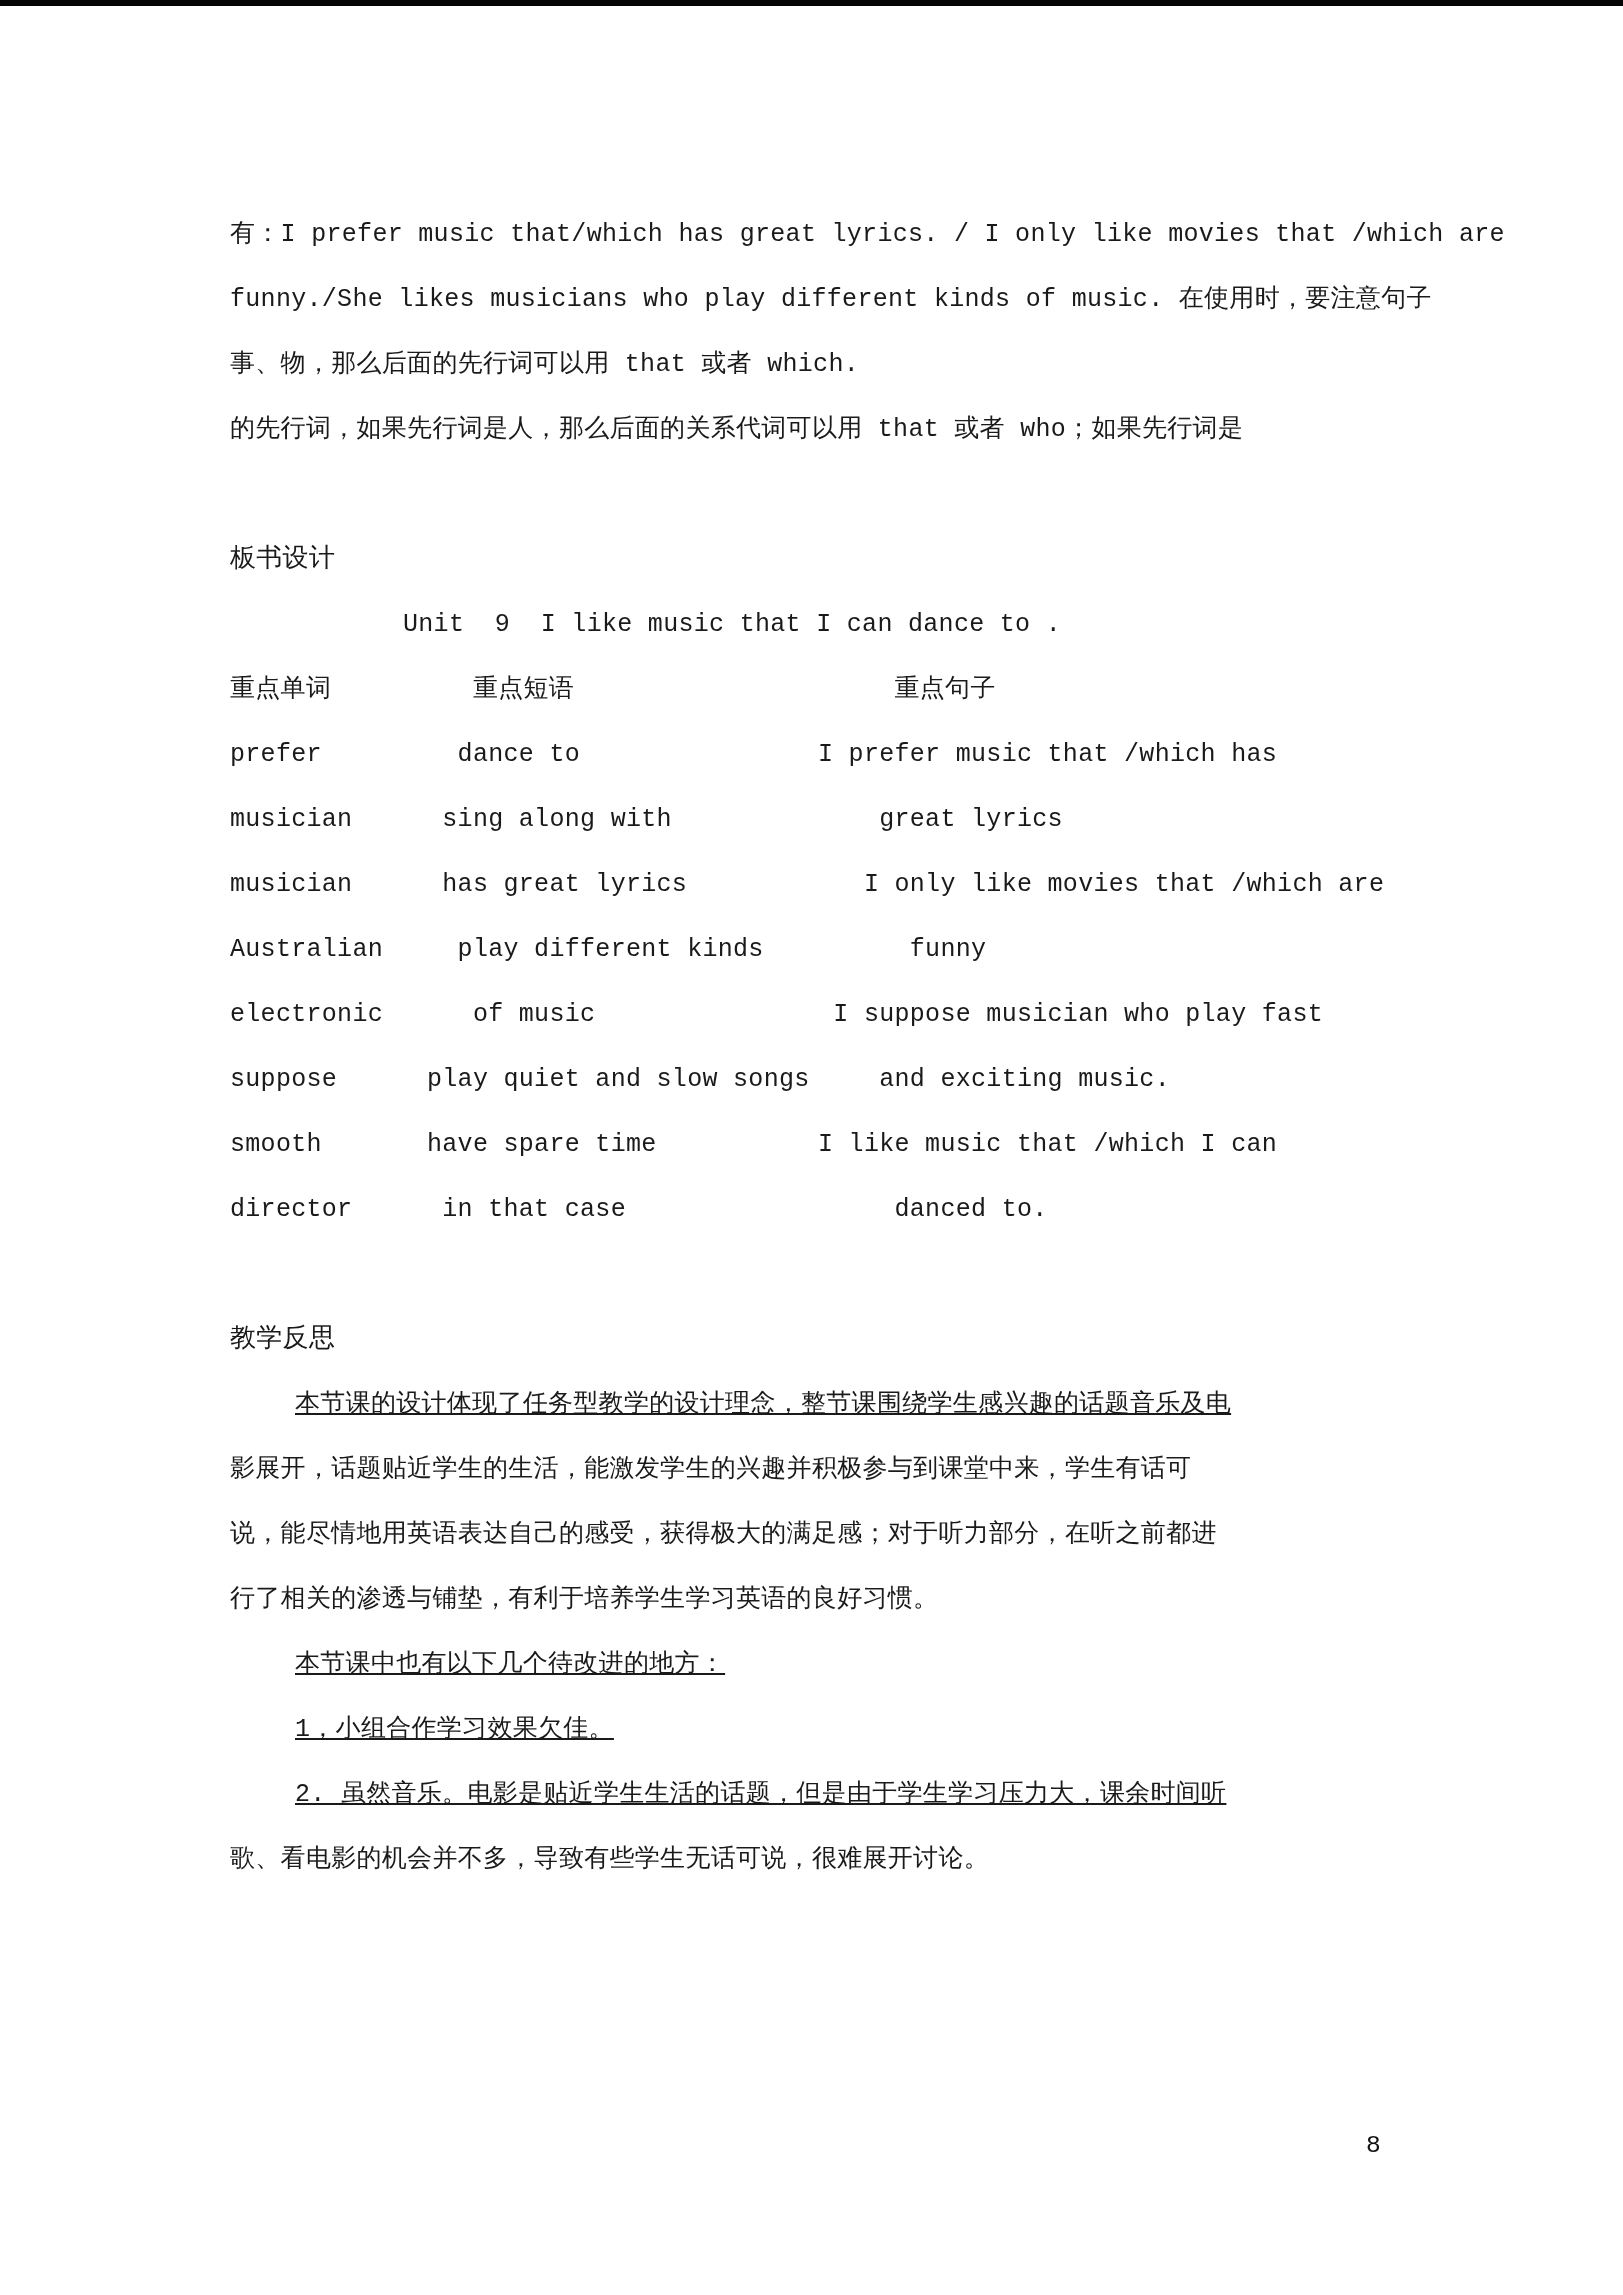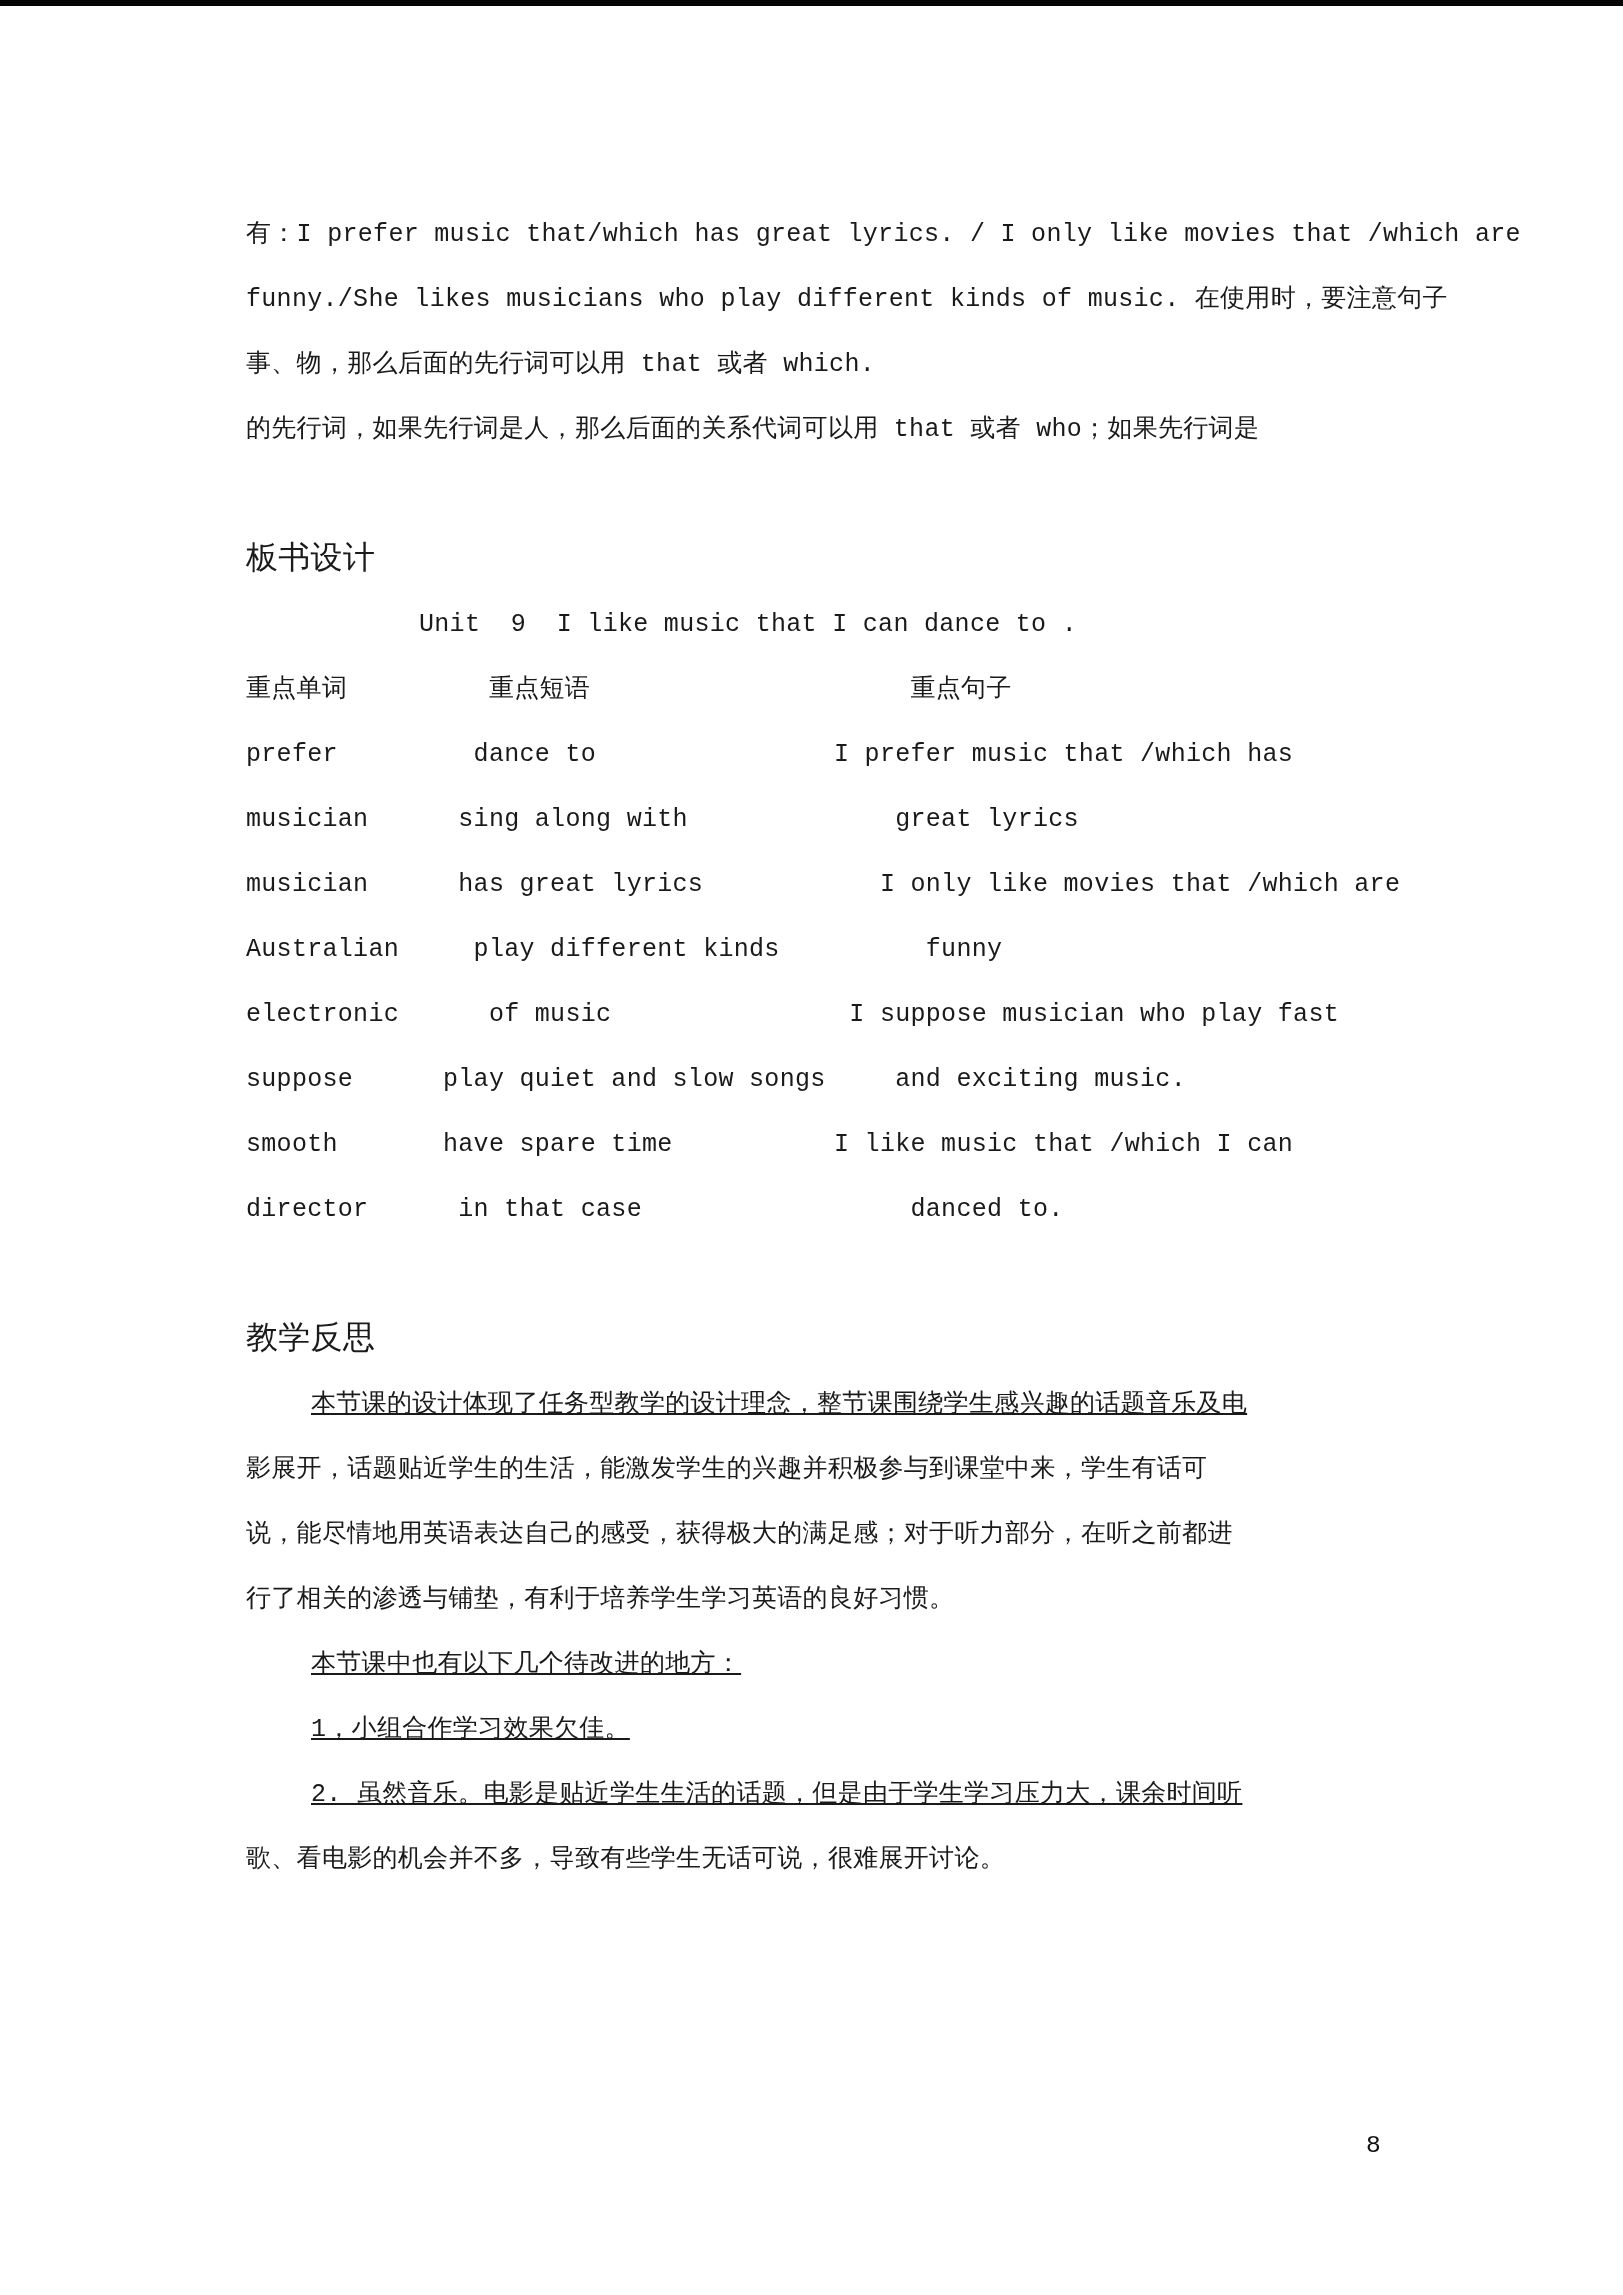--- a/index.html
+++ b/index.html
@@ -19,39 +19,39 @@
   .top-bar {
     position: absolute;
     top: 0;
     left: 0;
     width: 1623px;
     height: 5.5px;
     background: #050505;
   }
   .doc {
     position: absolute;
-    left: 246px;
+    left: 230px;
     top: 202px;
     width: 1350px;
     font-size: 25px;
     line-height: 65px;
     letter-spacing: 0.3px;
   }
   .line {
     height: 65px;
     white-space: pre;
   }
   .blank {
     height: 65px;
   }
   .heading {
     height: 65px;
     white-space: pre;
     font-weight: normal;
-    font-size: 32px;
+    font-size: 26px;
     margin: 0;
   }
   .unit-line   { padding-left: 173px; }
   .section-line{ padding-left: 334px; }
   .indent      { padding-left: 65px; text-decoration: underline; }
   .brow {
     display: flex;
     height: 65px;
     white-space: pre;
     gap: 22px;

